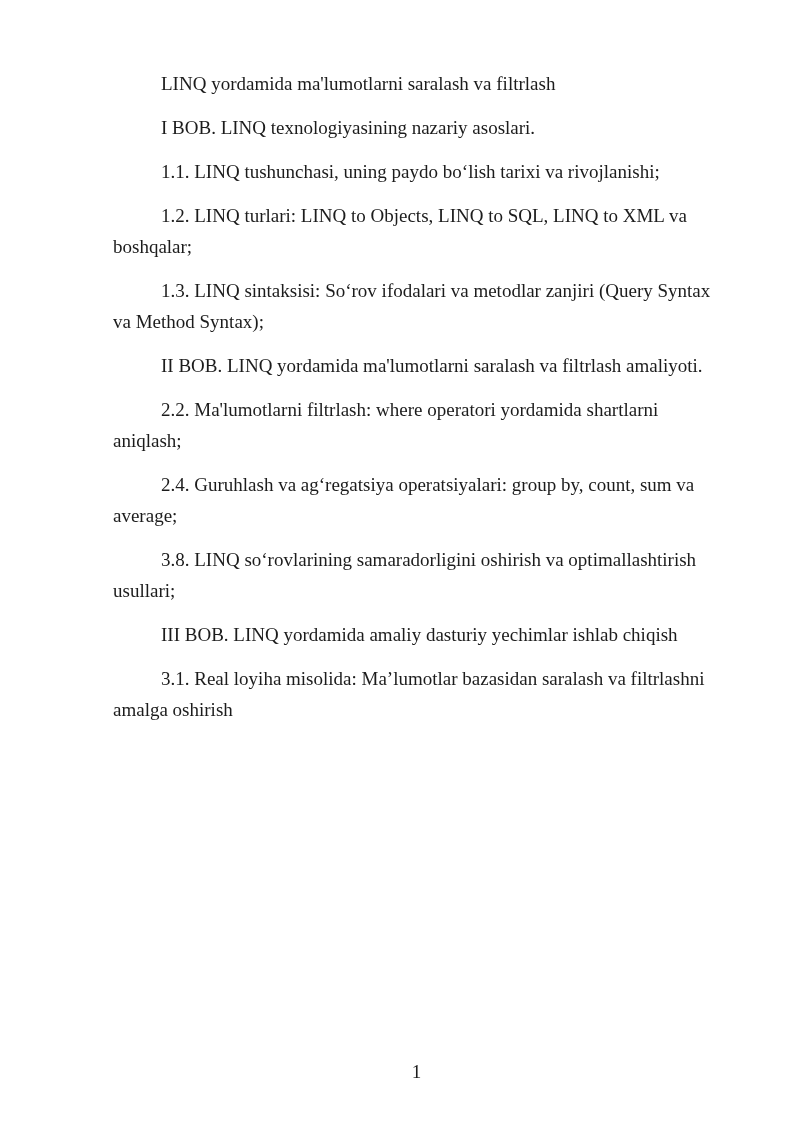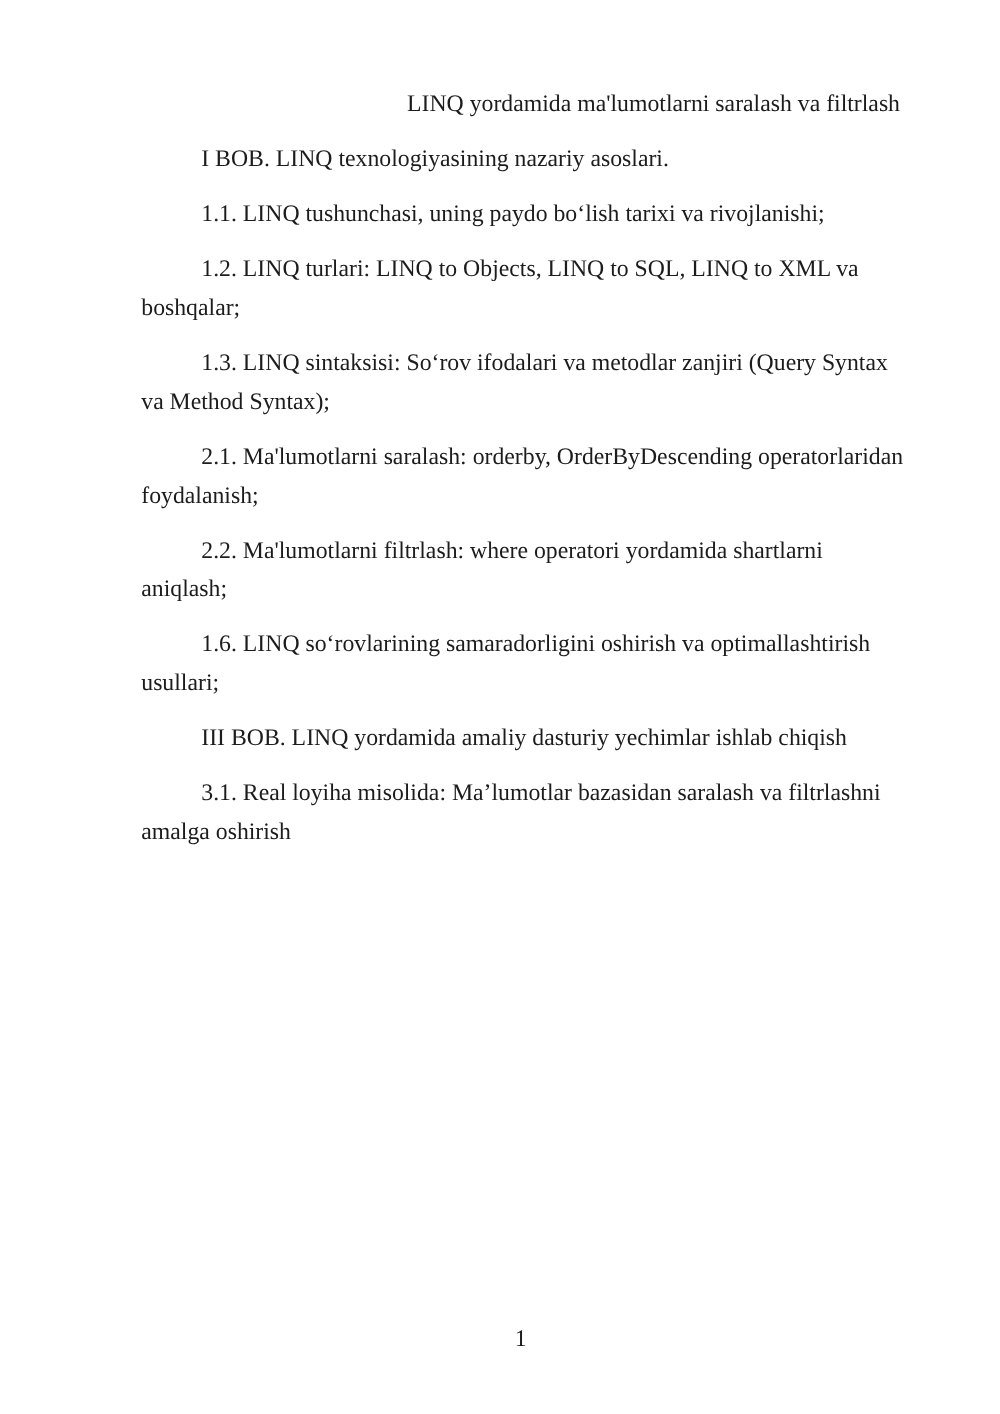--- a/index.html
+++ b/index.html
@@ -22,21 +22,21 @@
   .para {
     font-family: "Liberation Serif", "DejaVu Serif", serif;
     font-size: 19px;
     line-height: 31px;
     color: #1c1c1c;
     margin: 0 0 13px 0;
     text-indent: 48px;
     white-space: pre;
   }
   .para.centered {
-    text-align: right;
+    text-align: left;
   }
   .page-number {
     position: absolute;
     left: 113px;
     top: 1056px;
     width: 607px;
     text-align: center;
     font-family: "Liberation Serif", "DejaVu Serif", serif;
     font-size: 19px;
     line-height: 31px;
@@ -47,24 +47,25 @@
 <body>
 
 <div class="doc-content">
   <div class="para centered">LINQ yordamida ma'lumotlarni saralash va filtrlash</div>
   <div class="para">I BOB. LINQ texnologiyasining nazariy asoslari.</div>
   <div class="para">1.1. LINQ tushunchasi, uning paydo boʻlish tarixi va rivojlanishi;</div>
   <div class="para">1.2. LINQ turlari: LINQ to Objects, LINQ to SQL, LINQ to XML va
 boshqalar;</div>
   <div class="para">1.3. LINQ sintaksisi: Soʻrov ifodalari va metodlar zanjiri (Query Syntax
 va Method Syntax);</div>
-  <div class="para">2.1. Ma'lumotlarni saralash: orderby, OrderByDescending operatorlaridan
-foydalanish;</div>
+  <div class="para">II BOB. LINQ yordamida ma'lumotlarni saralash va filtrlash amaliyoti.</div>
   <div class="para">2.2. Ma'lumotlarni filtrlash: where operatori yordamida shartlarni
 aniqlash;</div>
-  <div class="para">1.6. LINQ soʻrovlarining samaradorligini oshirish va optimallashtirish
+  <div class="para">2.4. Guruhlash va agʻregatsiya operatsiyalari: group by, count, sum va
+average;</div>
+  <div class="para">3.8. LINQ soʻrovlarining samaradorligini oshirish va optimallashtirish
 usullari;</div>
   <div class="para">III BOB. LINQ yordamida amaliy dasturiy yechimlar ishlab chiqish</div>
   <div class="para">3.1. Real loyiha misolida: Ma’lumotlar bazasidan saralash va filtrlashni
 amalga oshirish</div>
 </div>
 
 <div class="page-number">1</div>
 
 </body></html>

